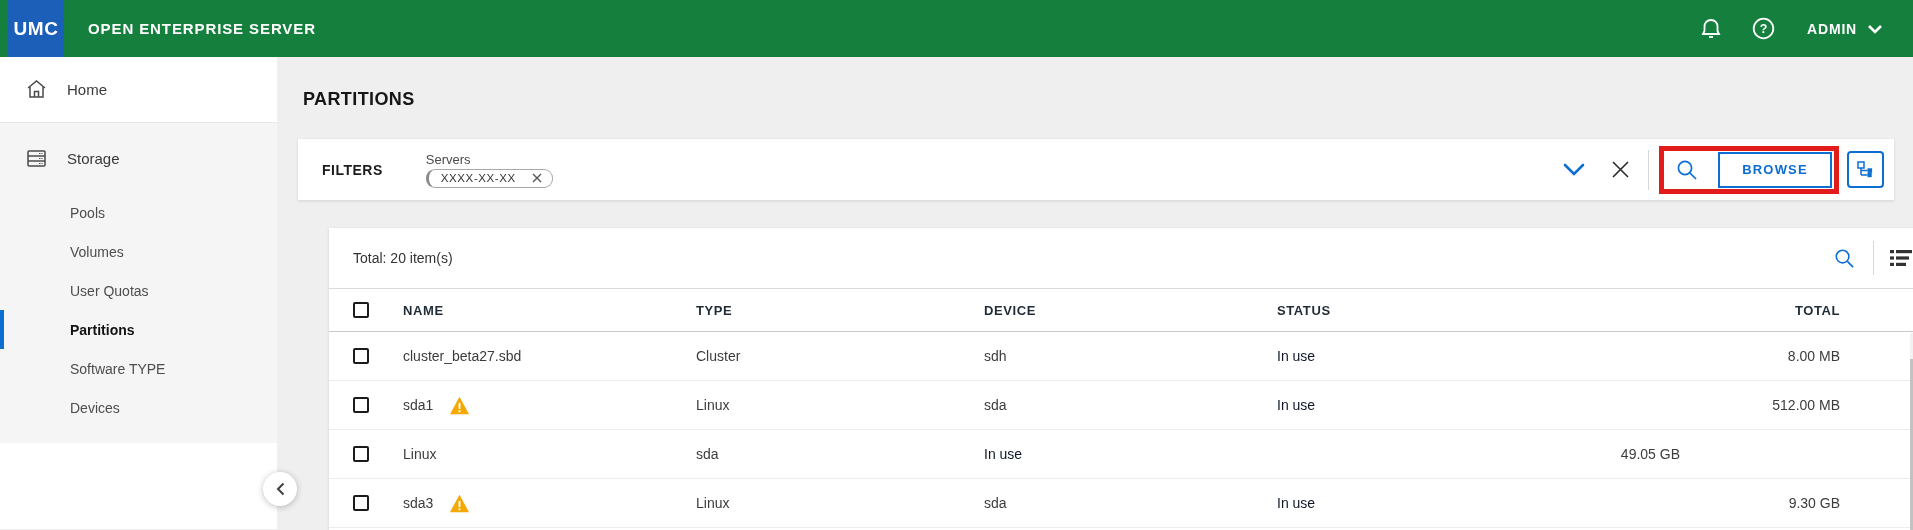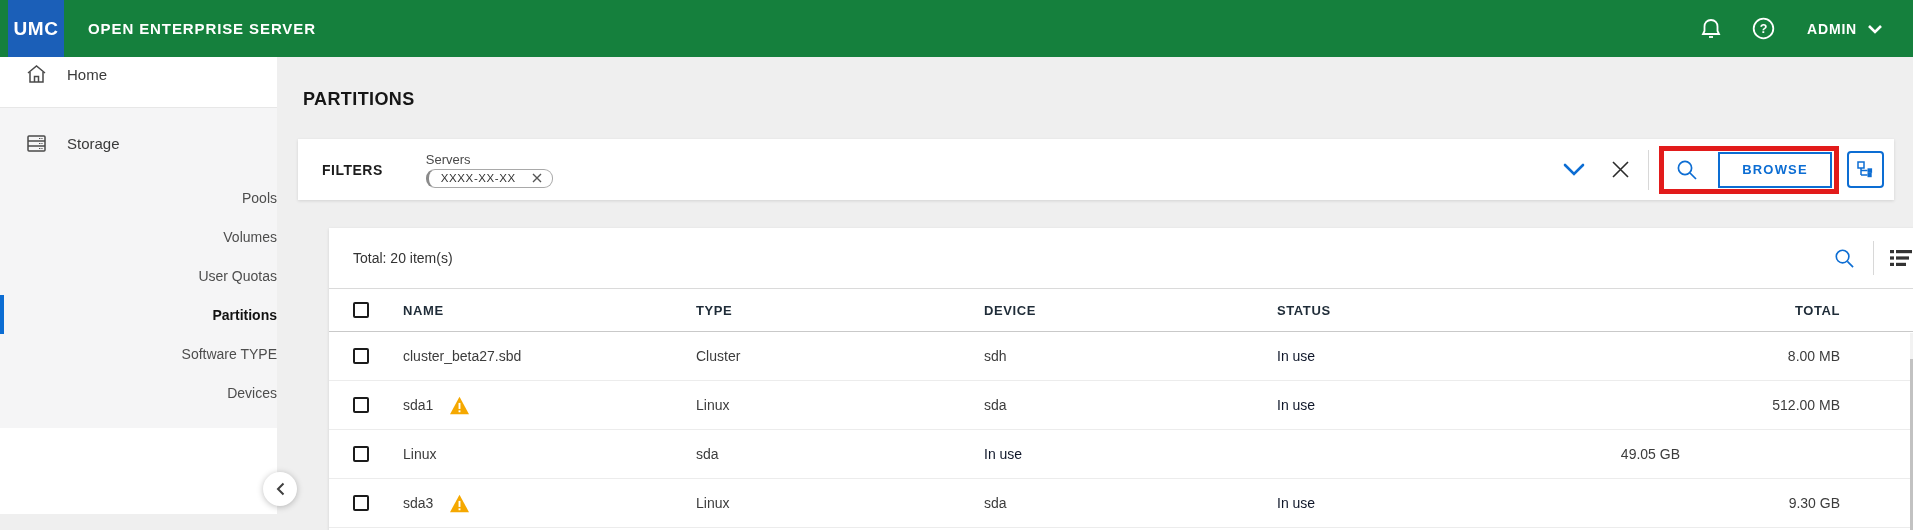--- a/index.html
+++ b/index.html
@@ -16,28 +16,28 @@
     color:#fff; font-weight:bold; font-size:19px; letter-spacing:.5px; }
   .product { margin-left:24px; color:#fff; font-weight:bold; font-size:15px; letter-spacing:.9px; }
   .topbar-right { margin-left:auto; margin-right:30px; display:flex; align-items:center; }
   .tb-icon-btn { background:none; border:none; cursor:pointer; display:flex; align-items:center; }
   .tb-bell { margin-right:30px; }
   .tb-help { margin-right:32px; }
   .user-menu { display:flex; align-items:center; gap:10px; background:none; border:none; cursor:pointer; }
   .user-name { color:#fff; font-weight:bold; font-size:14px; letter-spacing:.8px; }
 
   
-  .sidebar { position:absolute; top:41px; left:0; width:277px; height:473px; background:#fff; }
+  .sidebar { position:absolute; top:56px; left:0; width:277px; height:473px; background:#fff; }
   .nav-item { display:flex; align-items:center; gap:20px; padding-left:26px;
     font-size:15px; color:#3a3a3a; cursor:pointer; }
   .nav-home { height:66px; }
   .storage-section { background:#f5f5f6; border-top:1px solid #e7e7e7; padding-bottom:16px; }
   .nav-storage { height:70px; }
   .subnav-item { height:39px; display:flex; align-items:center; padding-left:70px;
-    font-size:14px; color:#4d4d4d; cursor:pointer;justify-content:flex-end; }
+    font-size:14px; color:#4d4d4d; cursor:pointer; }
   .subnav-item.selected { font-weight:bold; color:#121212; padding-left:66px;
     border-left:4px solid #0c6dd3; }
   .collapse-handle { position:absolute; left:263px; top:472px; width:34px; height:34px;
     border-radius:50%; background:#fff; box-shadow:0 1px 6px rgba(0,0,0,.25);
     display:flex; align-items:center; justify-content:center; z-index:6; cursor:pointer; border:none; }
 
   
   .page-title { position:absolute; left:303px; top:89px; font-size:18px; font-weight:bold;
     letter-spacing:.4px; color:#161616; }
 

